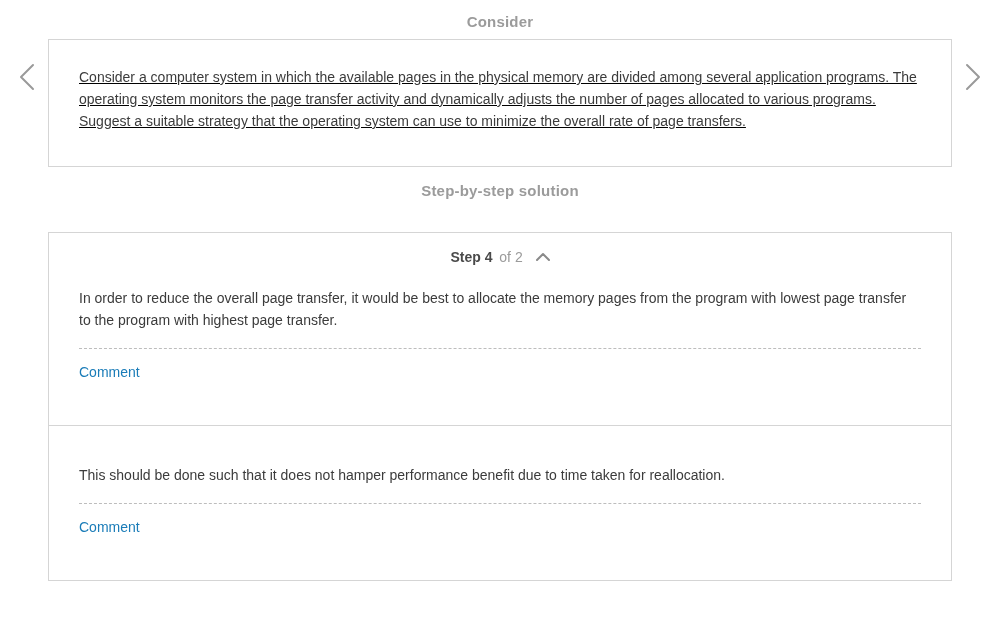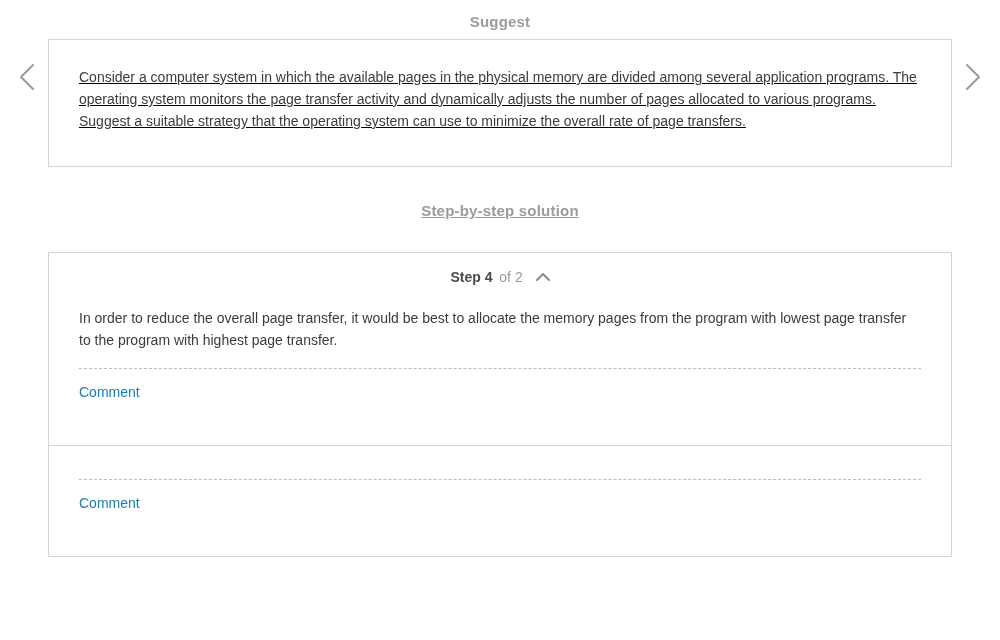--- a/index.html
+++ b/index.html
@@ -40,21 +40,21 @@
     top: 62px;
     width: 22px;
     height: 32px;
     background: none;
     border: none;
     cursor: pointer;
     padding: 0;
   }
   .nav-arrow-left { left: 16px; }
   .nav-arrow-right { right: 16px; }
-  .solution-heading { margin-top: 35px; text-decoration: underline; }
+  .solution-heading { margin-top: 15px; }
   .steps-wrap { margin-top: 33px; }
   .step-card {
     margin: 0 48px;
     border: 1px solid #d5d5d5;
     background: #fff;
     padding: 16px 30px 44px 30px;
   }
   .step-card + .step-card { margin-top: -1px; }
   .step-header {
     text-align: center;
@@ -84,21 +84,21 @@
     margin-top: 15px;
     font-size: 14px;
     color: #1a7cb8;
     text-decoration: none;
     cursor: pointer;
   }
 </style>
 </head>
 <body>
 
-<h2 class="section-heading problem-heading">Suggest</h2>
+<h2 class="section-heading problem-heading">Consider</h2>
 
 <button class="nav-arrow nav-arrow-left">
   <span>
     <svg width="18" height="28" viewBox="0 0 18 28">
       <polyline points="15,2 3,14 15,26" fill="none" stroke="#9a9a9a" stroke-width="2" stroke-linecap="round" stroke-linejoin="round"></polyline>
     </svg>
   </span>
 </button>
 
 <div class="card problem-card">
@@ -128,17 +128,18 @@
           </svg>
         </span>
       </button>
     </div>
     <p class="body-text step-body">In order to reduce the overall page transfer, it would be best to allocate the memory pages from the program with lowest page transfer to the program with highest page transfer.</p>
     <hr class="dashed-sep">
     <a class="comment-link">Comment</a>
   </section>
 
   <section class="step-card">
+    <p class="body-text step-body">This should be done such that it does not hamper performance benefit due to time taken for reallocation.</p>
     <hr class="dashed-sep">
     <a class="comment-link">Comment</a>
   </section>
 
 </div>
 
 </body></html>

